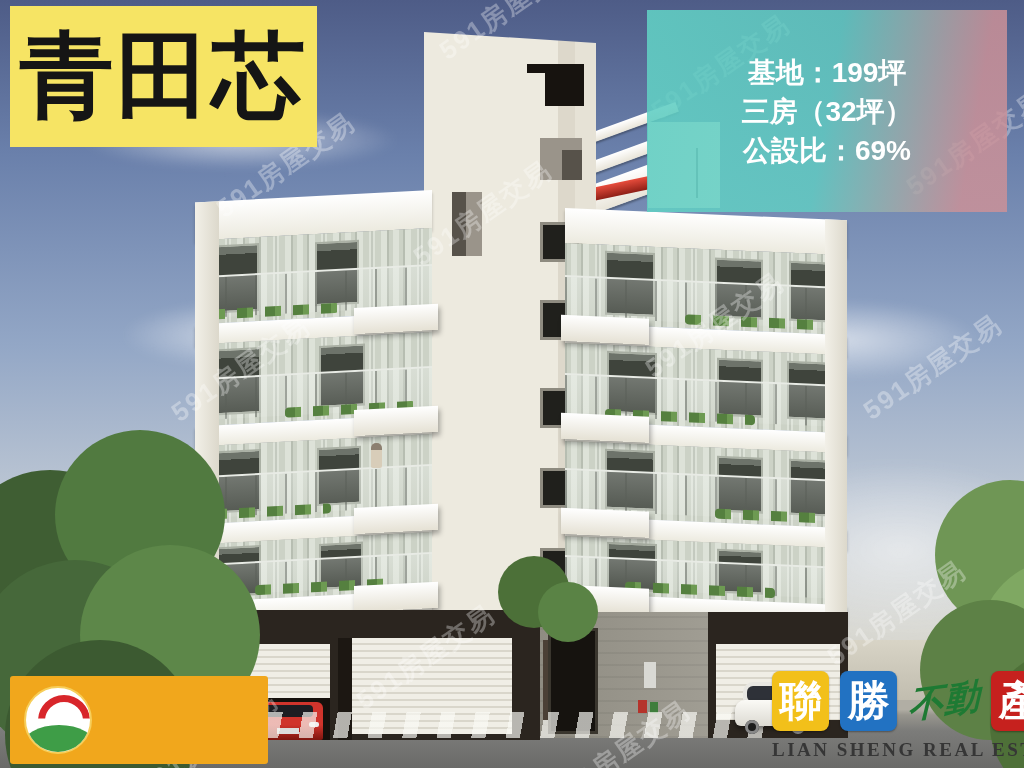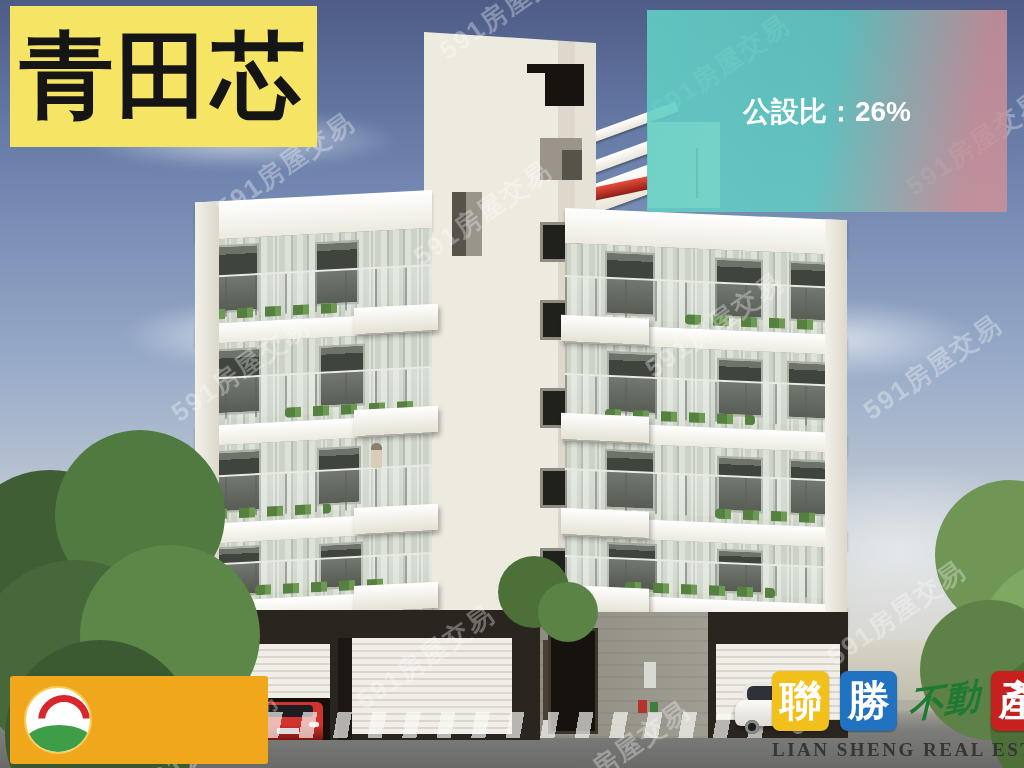--- a/index.html
+++ b/index.html
@@ -267,21 +267,23 @@
 <span class="wm" style="left:345px;top:640px">591房屋交易</span>
 <span class="wm" style="left:816px;top:596px">591房屋交易</span>
 <span class="wm" style="left:128px;top:726px">591房屋交易</span>
 <span class="wm" style="left:540px;top:736px">591房屋交易</span>
 
 <div class="abs banner">
   <span>青田芯</span>
 </div>
 
 <div class="abs infobox">
-  <div>公設比：26%</div>
+  <div>基地：199坪</div>
+  <div>三房（32坪）</div>
+  <div>公設比：69%</div>
 </div>
 
 <div class="abs yybox">
   <div class="yycircle">
     <div class="yyarc"></div>
     <div class="yyhill"></div>
   </div>
 </div>
 
 <div class="abs lsbox">

